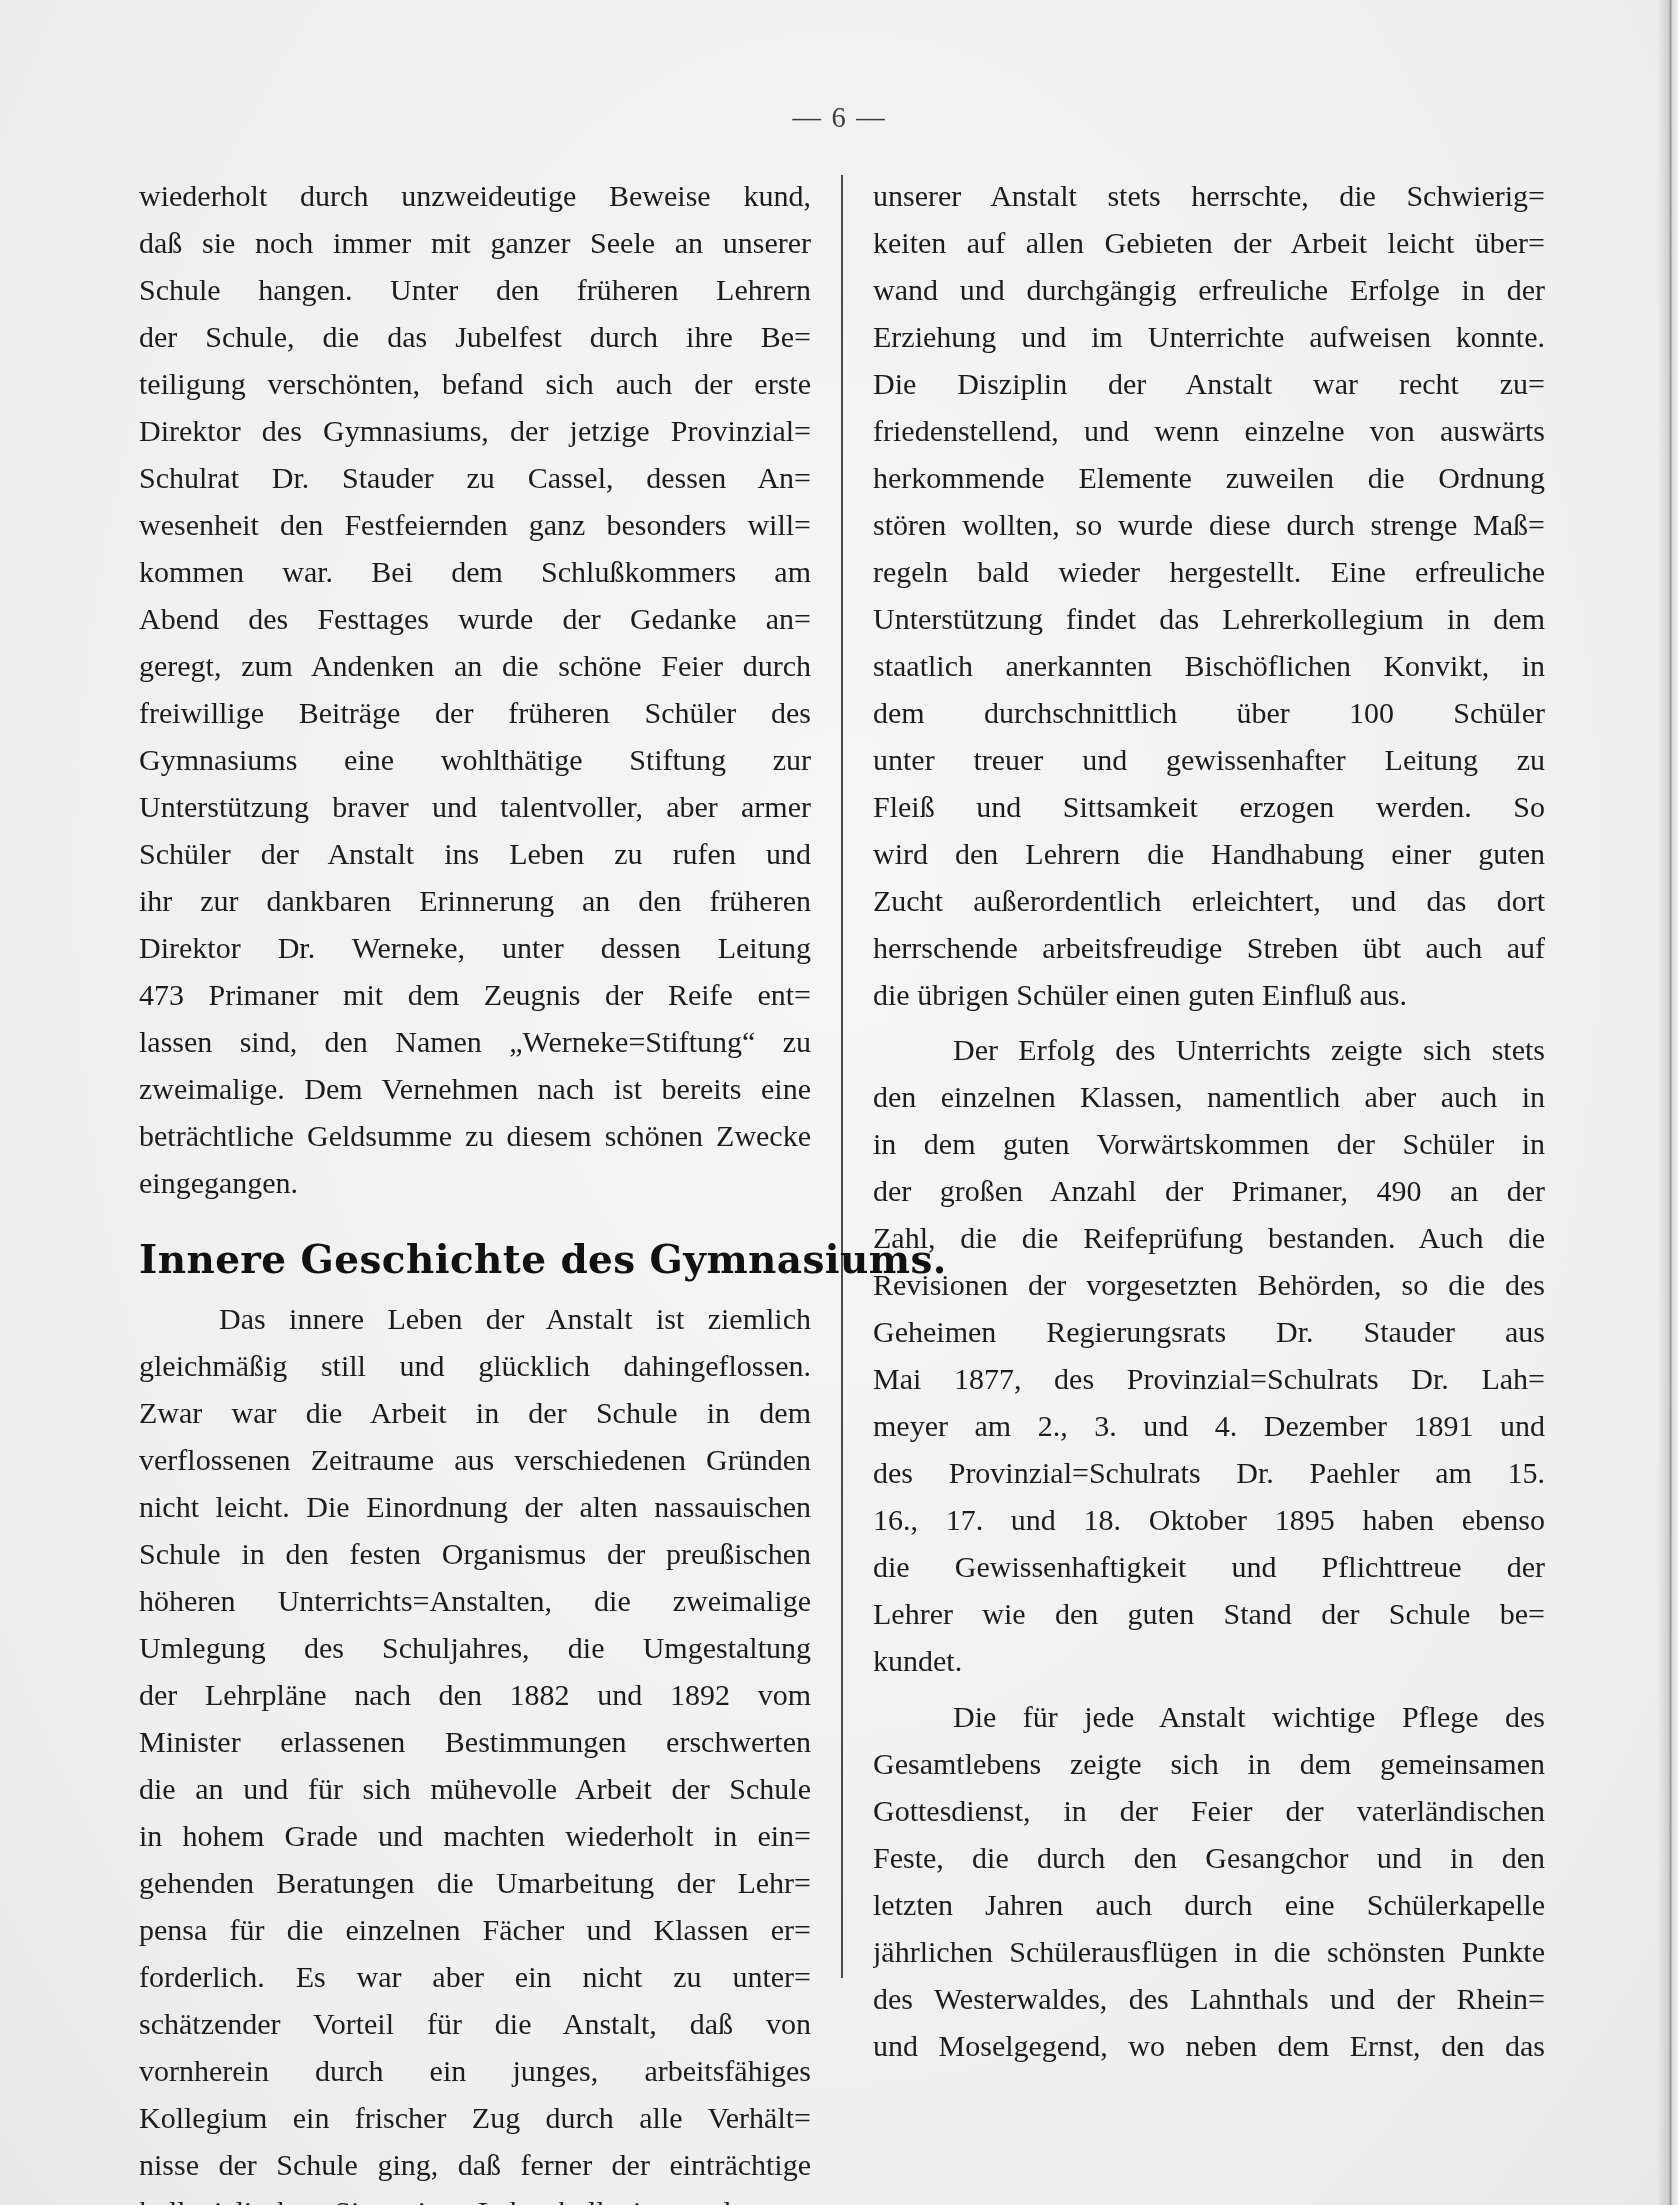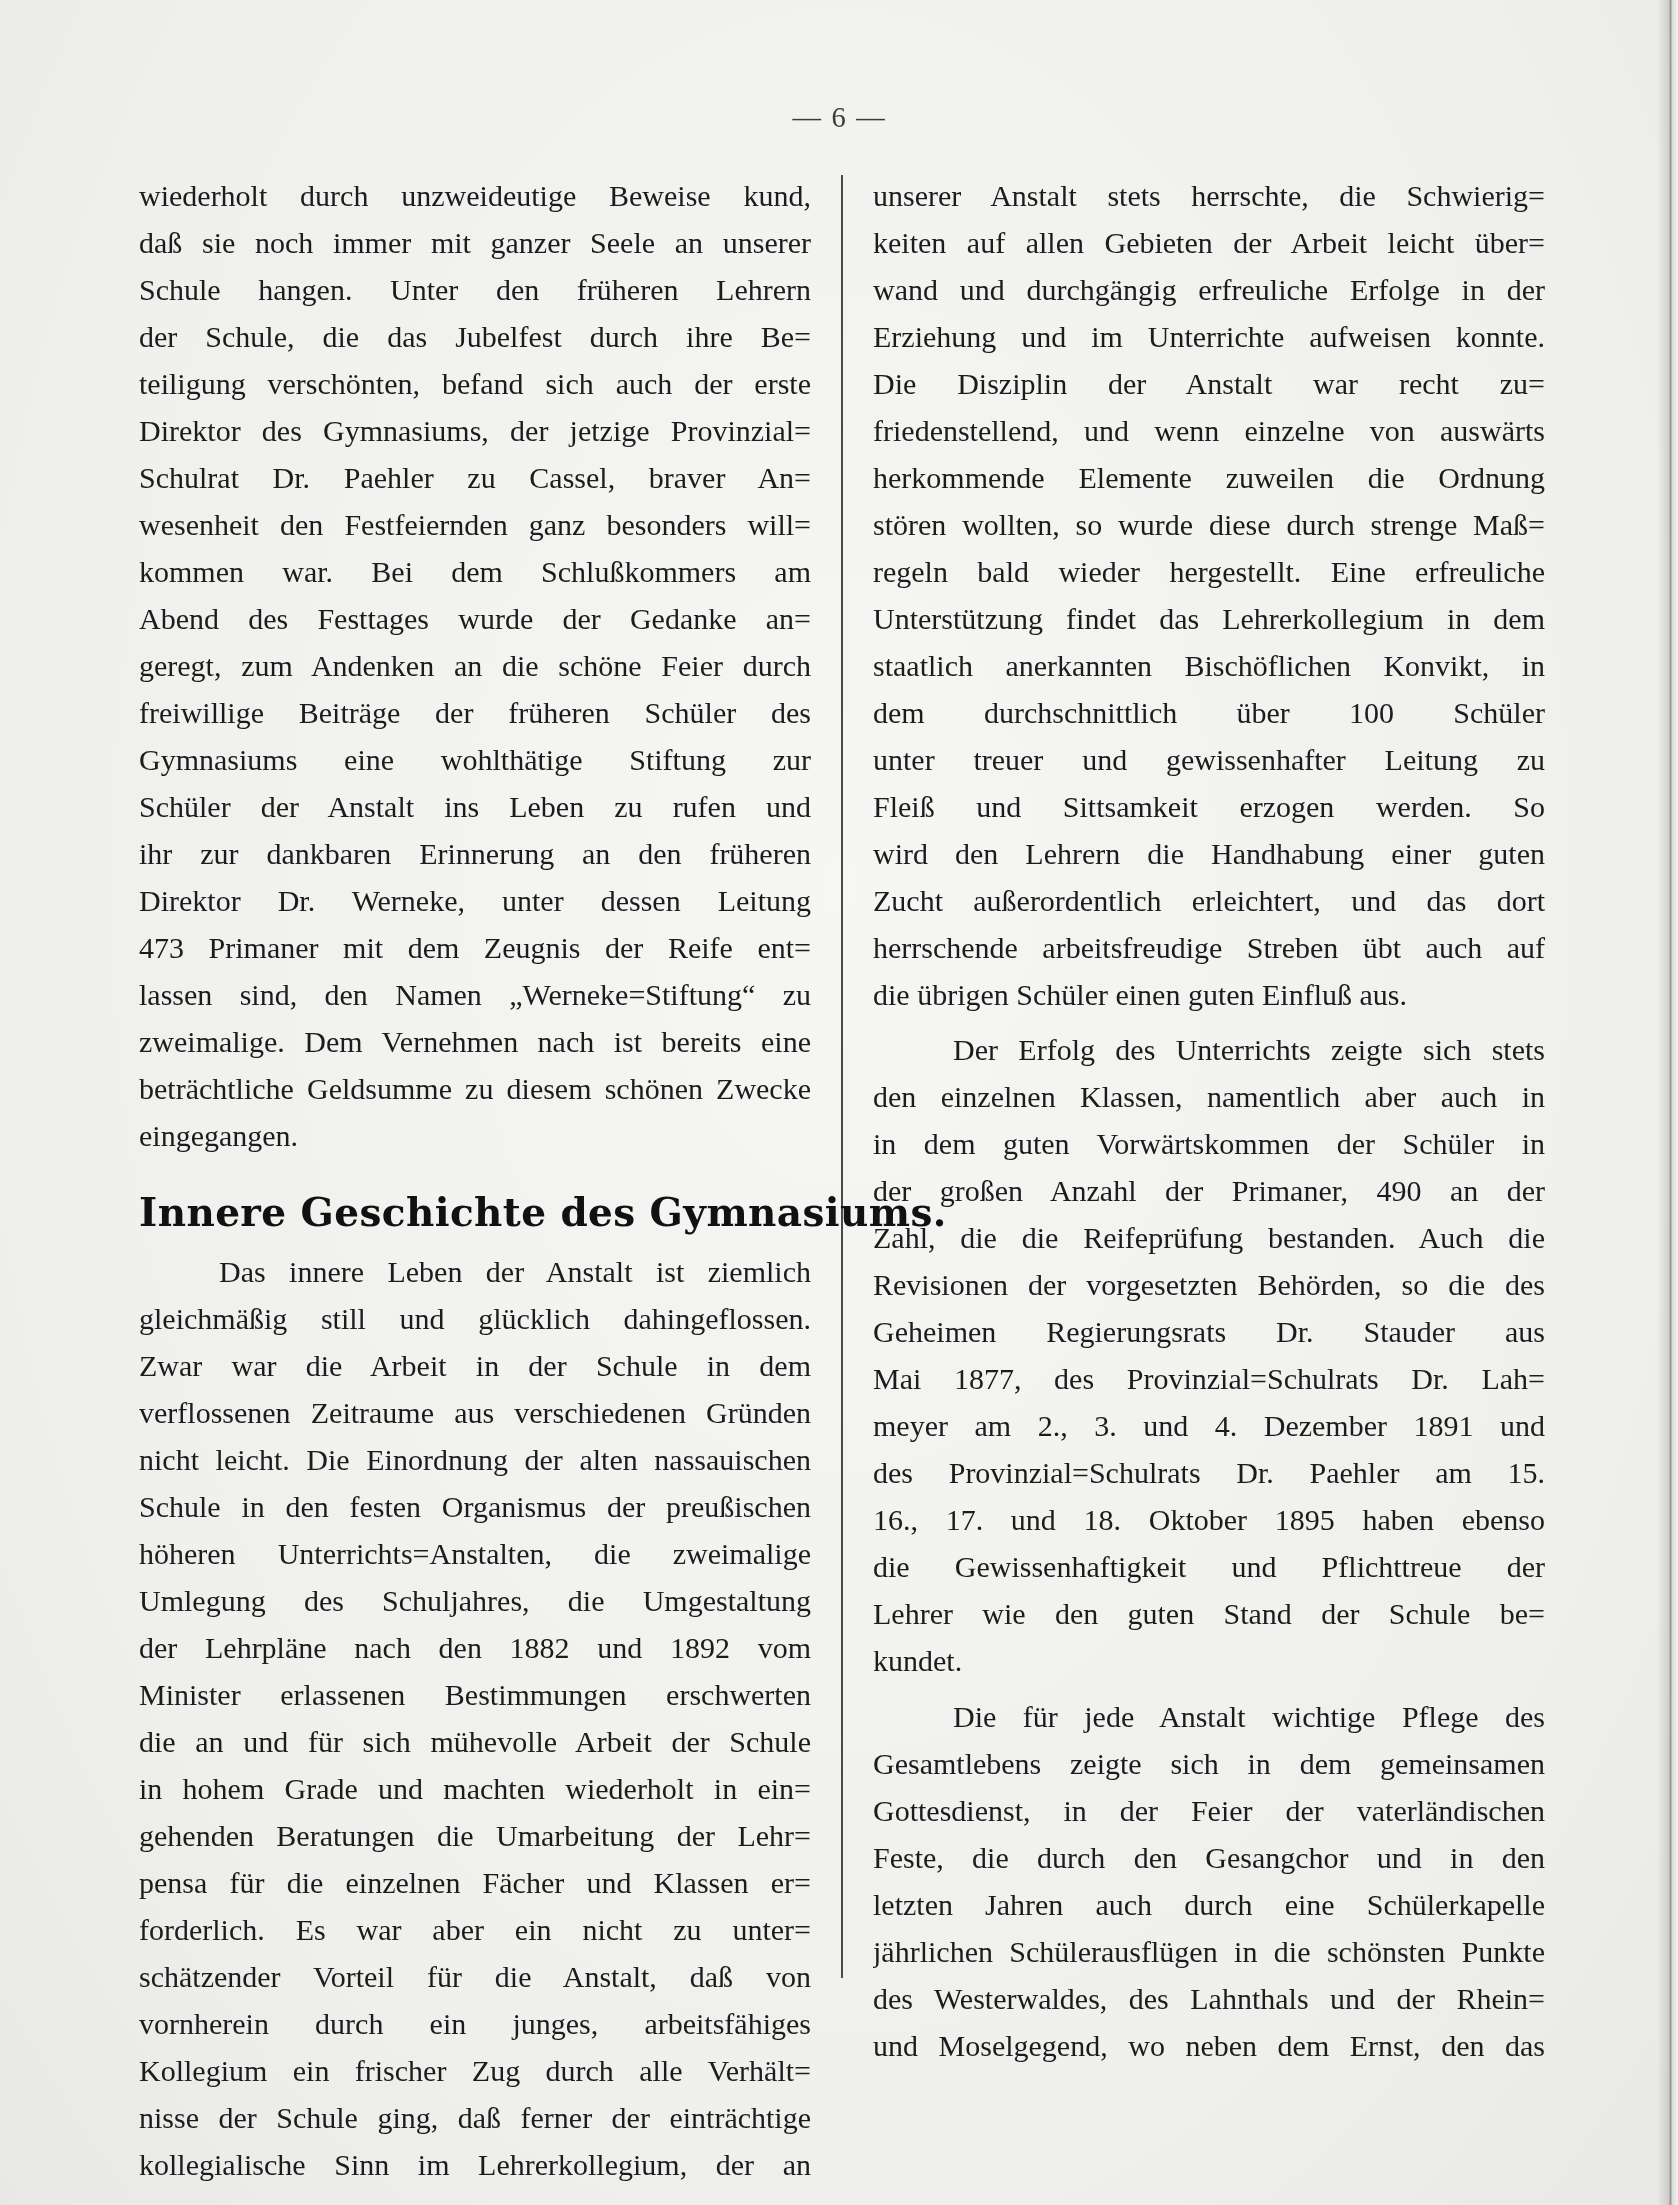--- a/index.html
+++ b/index.html
@@ -61,27 +61,28 @@
   <div class="divider"></div>
 
   <div class="column col-left">
     <div>
       <span class="line">wiederholt durch unzweideutige Beweise kund,</span>
       <span class="line">daß sie noch immer mit ganzer Seele an unserer</span>
       <span class="line">Schule hangen. Unter den früheren Lehrern</span>
       <span class="line">der Schule, die das Jubelfest durch ihre Be=</span>
       <span class="line">teiligung verschönten, befand sich auch der erste</span>
       <span class="line">Direktor des Gymnasiums, der jetzige Provinzial=</span>
-      <span class="line">Schulrat Dr. Paehler zu Cassel, braver An=</span>
+      <span class="line">Schulrat Dr. Stauder zu Cassel, dessen An=</span>
       <span class="line">wesenheit den Festfeiernden ganz besonders will=</span>
       <span class="line">kommen war. Bei dem Schlußkommers am</span>
       <span class="line">Abend des Festtages wurde der Gedanke an=</span>
       <span class="line">geregt, zum Andenken an die schöne Feier durch</span>
       <span class="line">freiwillige Beiträge der früheren Schüler des</span>
       <span class="line">Gymnasiums eine wohlthätige Stiftung zur</span>
+      <span class="line">Unterstützung braver und talentvoller, aber armer</span>
       <span class="line">Schüler der Anstalt ins Leben zu rufen und</span>
       <span class="line">ihr zur dankbaren Erinnerung an den früheren</span>
       <span class="line">Direktor Dr. Werneke, unter dessen Leitung</span>
       <span class="line">473 Primaner mit dem Zeugnis der Reife ent=</span>
       <span class="line">lassen sind, den Namen „Werneke=Stiftung“ zu</span>
       <span class="line">zweimalige. Dem Vernehmen nach ist bereits eine</span>
       <span class="line">beträchtliche Geldsumme zu diesem schönen Zwecke</span>
       <span class="line last">eingegangen.</span>
     </div>
 

